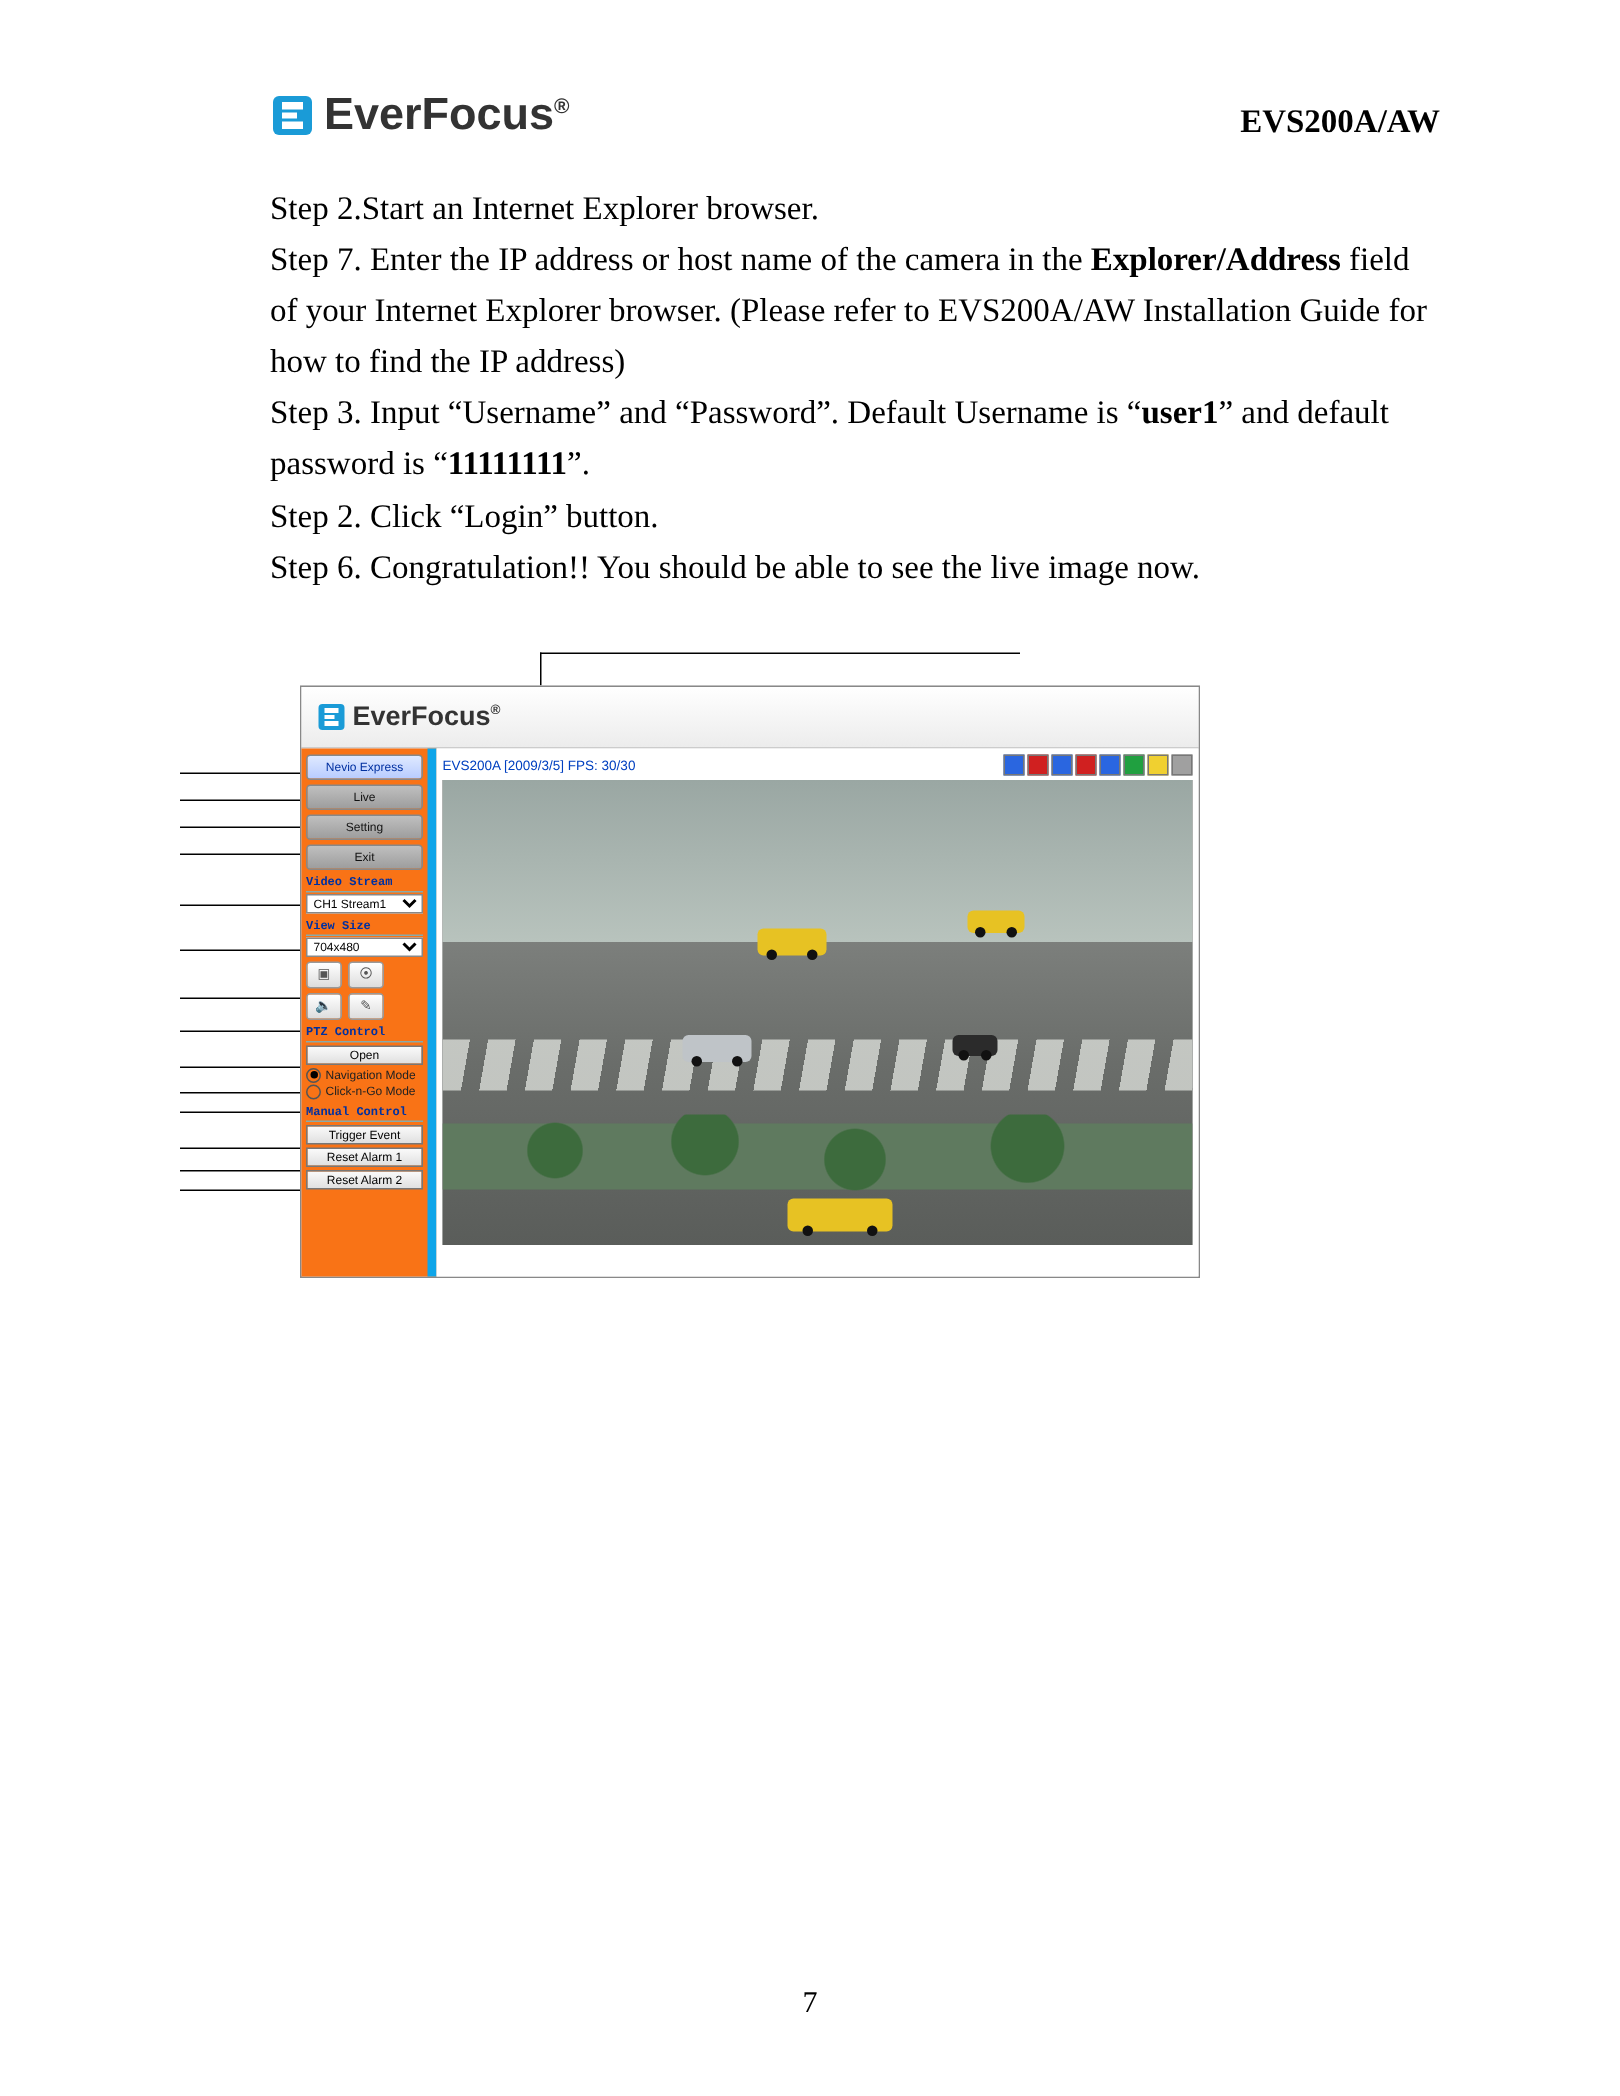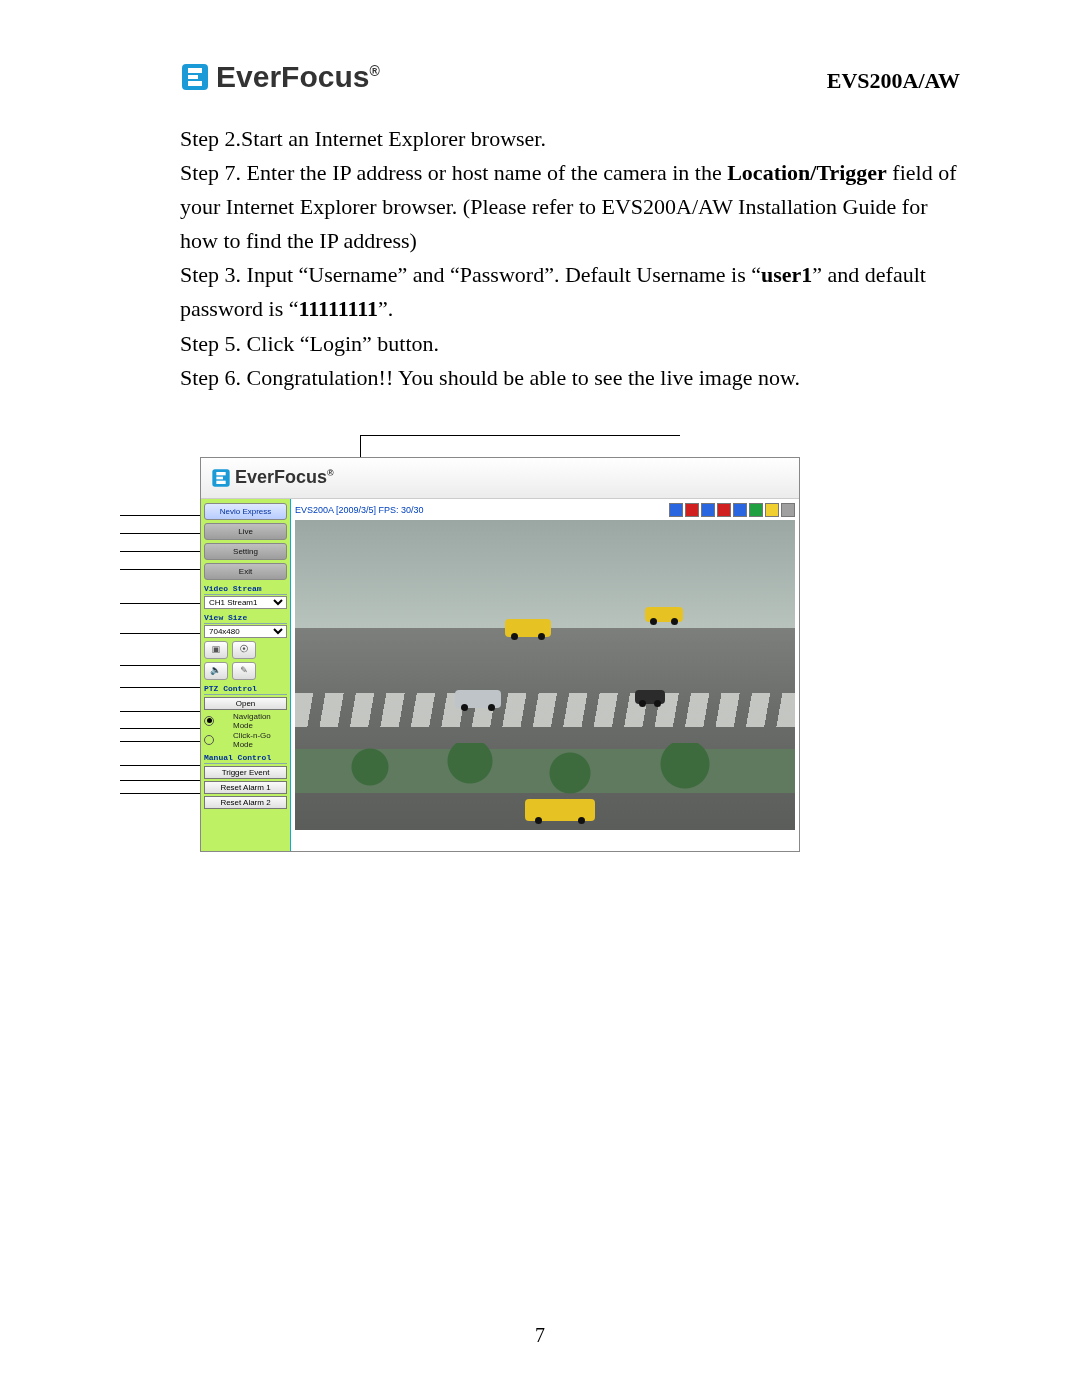--- a/index.html
+++ b/index.html
@@ -99,22 +99,22 @@
     font-weight: bold;
     font-size: 18px;
     color: #333;
   }
   .shot-body {
     display: flex;
     height: 352px;
   }
   .sidebar {
     width: 90px;
-    background: #bef264;
-    border-right: 1px solid #0ea5e9;
+    background: #f97316;
+    border-right: 6px solid #0ea5e9;
     font-family: Arial, sans-serif;
     font-size: 8px;
     padding: 4px 3px;
     box-sizing: border-box;
   }
   .nav-btn {
     display: block;
     width: 100%;
     box-sizing: border-box;
     border: 1px solid #888;
@@ -170,21 +170,21 @@
     background: linear-gradient(#fafafa,#e0e0e0);
     font-size: 8px;
     padding: 1px 0;
     margin: 2px 0;
     text-align: center;
     box-sizing: border-box;
   }
   .radio-row {
     display: flex;
     align-items: center;
-    gap: 19px;
+    gap: 3px;
     font-size: 8px;
     color: #222;
     margin: 1px 0;
   }
   .radio-dot {
     width: 8px; height: 8px; border: 1px solid #555; border-radius: 50%;
     display: inline-block; position: relative; flex: none;
   }
   .radio-dot.checked::after {
     content: ""; position: absolute; inset: 1.5px; background: #000; border-radius: 50%;
@@ -275,26 +275,26 @@
         <span>EverFocus</span><span class="logo-trademark">®</span>
       </span>
     </div>
     <div class="model">EVS200A/AW</div>
   </div>
 
 
   <div class="body-text">
     <p>Step 2.Start an Internet Explorer browser.</p>
     <p>
-      <span>Step 7. Enter the IP address or host name of the camera in the </span><span class="bold">Location/Trigger</span><span> field of your Internet Explorer browser. (Please refer to EVS200A/AW Installation Guide for how to find the IP address)</span>
+      <span>Step 7. Enter the IP address or host name of the camera in the </span><span class="bold">Explorer/Address</span><span> field of your Internet Explorer browser. (Please refer to EVS200A/AW Installation Guide for how to find the IP address)</span>
     </p>
     <p>
       <span>Step 3. Input “Username” and “Password”. Default Username is “</span><span class="bold">user1</span><span>” and default password is “</span><span class="bold">11111111</span><span>”.</span>
     </p>
-    <p>Step 5. Click “Login” button.</p>
+    <p>Step 2. Click “Login” button.</p>
     <p>Step 6. Congratulation!! You should be able to see the live image now.</p>
   </div>
 
   <div class="shot-wrap">
     <div class="shot-top-rule"></div>
     <div class="shot-top-tick"></div>
 
     <div class="leader" style="top:80px; left:0; width:92px;"></div>
     <div class="leader" style="top:98px; left:0; width:92px;"></div>
     <div class="leader" style="top:116px; left:0; width:92px;"></div>

